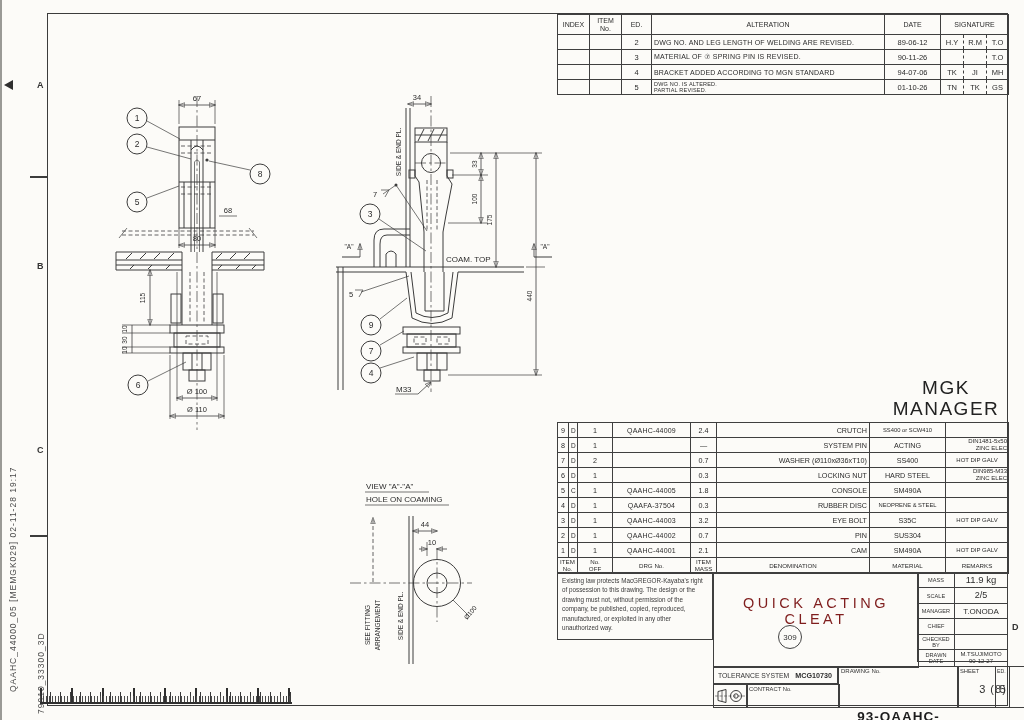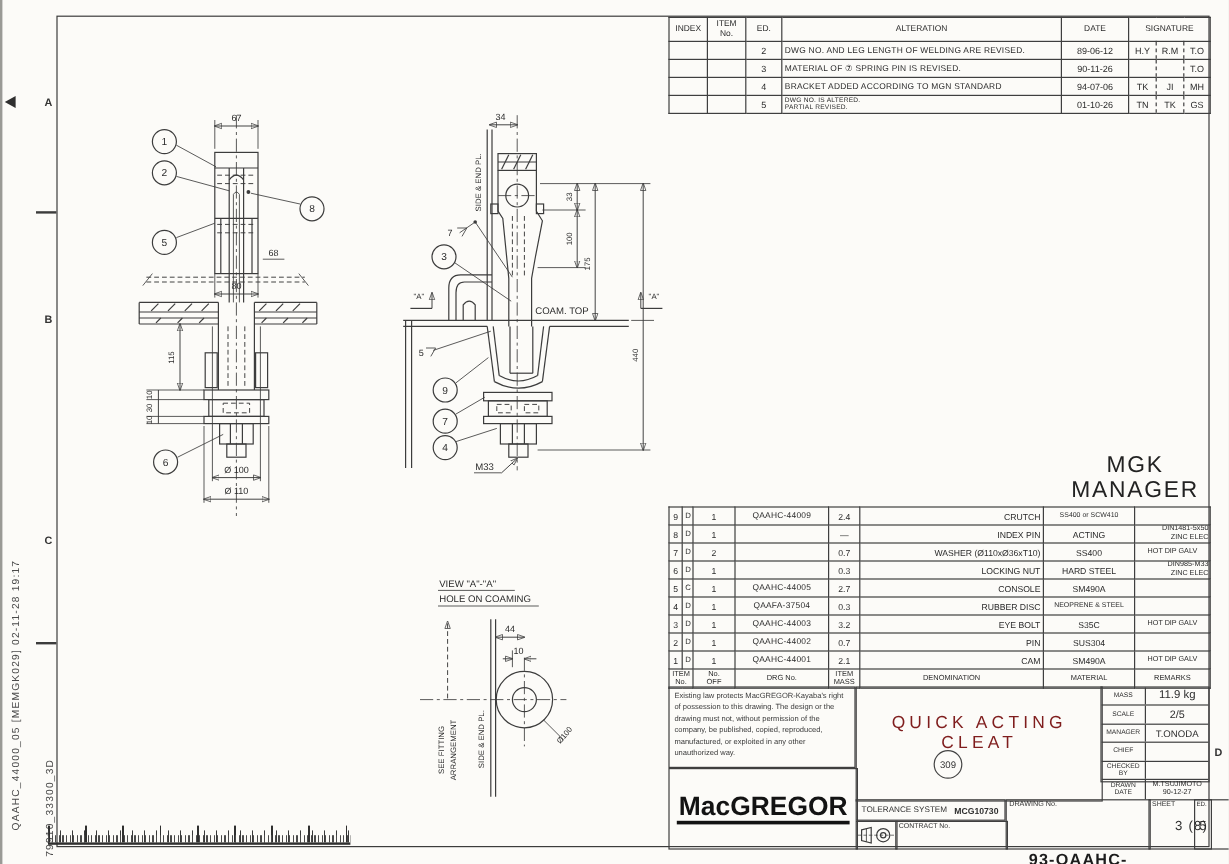--- a/index.html
+++ b/index.html
@@ -43,21 +43,21 @@
   .mgk{position:absolute;left:886px;top:377px;width:120px;text-align:center;color:#222;}
   .mgk div{font-size:19px;letter-spacing:1.5px;line-height:21px;font-weight:500;}
   
   .tb{position:absolute;border:1px solid #3f3f3f;background:transparent;}
   .tb-legal{left:557px;top:572px;width:156px;height:68px;font-size:6.3px;line-height:1.5;color:#3a3a3a;padding:3px 4px;box-sizing:border-box;}
   .tb-logo{left:557px;top:640px;width:156px;height:66px;display:flex;align-items:center;justify-content:center;}
   .logo-text{font-size:22px;font-weight:800;letter-spacing:0;color:#131313;border-bottom:3.5px solid #131313;padding:0 2px 1px 2px;line-height:1;}
   .tb-title{left:713px;top:572px;width:204px;height:94px;}
   .title-text{position:absolute;left:0;top:22px;width:100%;text-align:center;font-size:14.5px;letter-spacing:3.5px;color:#7f1d1d;}
   .badge{position:absolute;left:64px;top:52px;width:22px;height:22px;border:1.2px solid #444;border-radius:50%;font-size:8px;display:flex;align-items:center;justify-content:center;color:#333;}
-  .tb-fields{left:917px;top:572px;width:91px;height:80px;box-sizing:border-box;}
+  .tb-fields{left:917px;top:572px;width:91px;height:90px;box-sizing:border-box;}
   .tb-fields .row{height:15.45px;border-bottom:1px solid #3f3f3f;display:flex;box-sizing:border-box;}
   .tb-fields .row:last-child{border-bottom:none;}
   .tb-fields .lab{width:37px;border-right:1px solid #3f3f3f;font-size:5.6px;display:flex;align-items:center;justify-content:center;text-align:center;white-space:pre-line;line-height:1.1;color:#333;box-sizing:border-box;}
   .tb-fields .val{flex:1;font-size:8px;display:flex;align-items:center;justify-content:center;white-space:pre-line;text-align:center;line-height:1.15;}
   .tb-fields .v-lg{font-size:9.5px;}
   .tb-fields .v-md{font-size:9px;}
   .tb-fields .v-sm{font-size:6px;}
   .tb-tol{left:713px;top:666px;width:125px;height:18px;display:flex;align-items:center;padding-left:4px;box-sizing:border-box;}
   .tol-lab{font-size:6.8px;color:#333;}
   .tol-val{font-size:7.2px;font-weight:bold;margin-left:6px;}
@@ -498,21 +498,21 @@
       <td class="c-den">CRUTCH</td>
       <td class="c-mat m-sm">SS400 or SCW410</td>
       <td class="c-rem"></td>
     </tr>
     <tr>
       <td>8</td>
       <td class="c-rev">D</td>
       <td>1</td>
       <td class="c-drg"></td>
       <td>—</td>
-      <td class="c-den">INDEX PIN</td>
+      <td class="c-den">SYSTEM PIN</td>
       <td class="c-mat">ACTING</td>
       <td class="c-rem rem-r">DIN1481-5x50
 ZINC ELEC</td>
     </tr>
     <tr>
       <td>7</td>
       <td class="c-rev">D</td>
       <td>2</td>
       <td class="c-drg"></td>
       <td>0.7</td>
@@ -529,21 +529,21 @@
       <td class="c-den">LOCKING NUT</td>
       <td class="c-mat">HARD STEEL</td>
       <td class="c-rem rem-r">DIN985-M33
 ZINC ELEC</td>
     </tr>
     <tr>
       <td>5</td>
       <td class="c-rev">C</td>
       <td>1</td>
       <td class="c-drg">QAAHC-44005</td>
-      <td>2.7</td>
+      <td>1.8</td>
       <td class="c-den">CONSOLE</td>
       <td class="c-mat">SM490A</td>
       <td class="c-rem"></td>
     </tr>
     <tr>
       <td>4</td>
       <td class="c-rev">D</td>
       <td>1</td>
       <td class="c-drg">QAAFA-37504</td>
       <td>0.3</td>
@@ -591,23 +591,20 @@
 MASS</td>
       <td>DENOMINATION</td>
       <td>MATERIAL</td>
       <td>REMARKS</td>
     </tr>
   </tbody>
     </table>
 
   <div class="tb tb-legal">Existing law protects MacGREGOR-Kayaba's right of possession to this drawing. The design or the drawing must not, without permission of the company, be published, copied, reproduced, manufactured, or exploited in any other unauthorized way.</div>
 
-  <div class="tb tb-logo">
-    <span class="logo-text">MacGREGOR</span>
-  </div>
 
   <div class="tb tb-title">
     <div class="title-text">QUICK ACTING CLEAT</div>
     <div class="badge">309</div>
   </div>
 
   <div class="tb tb-fields">
     <div class="row">
       <div class="lab">MASS</div>
       <div class="val v-lg">11.9 kg</div>

